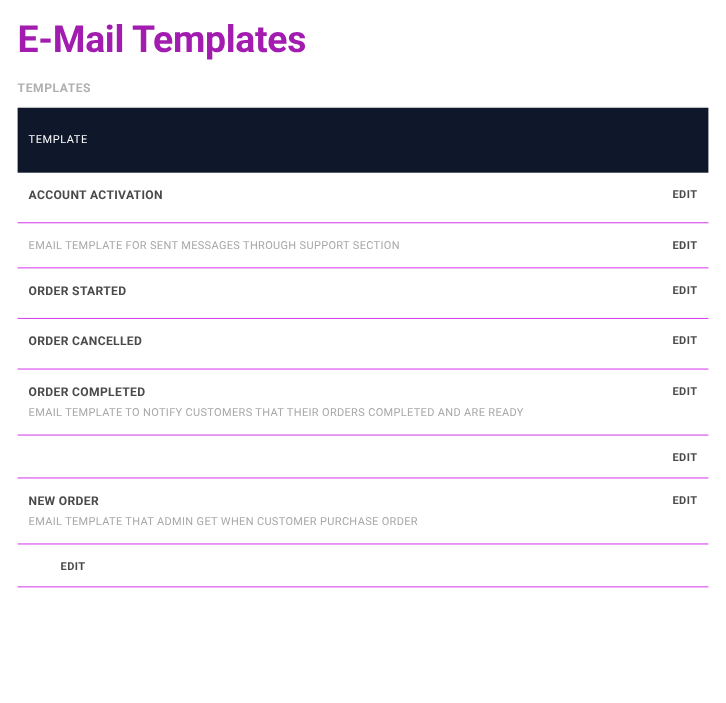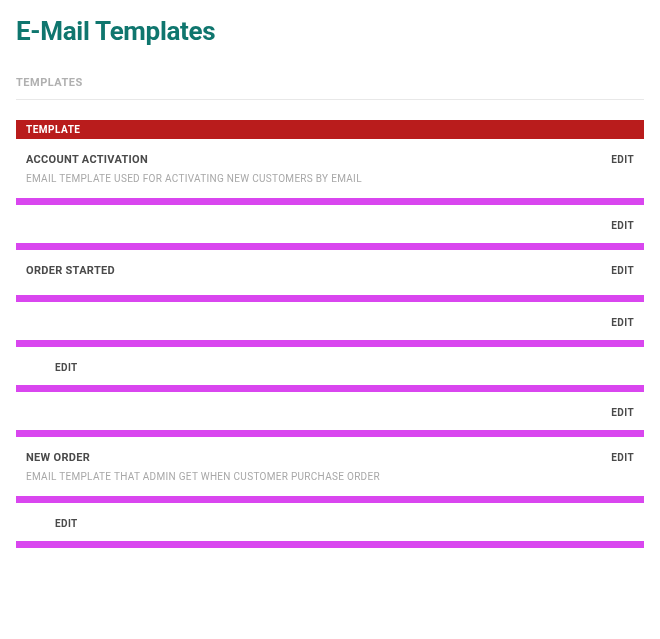--- a/index.html
+++ b/index.html
@@ -10,51 +10,50 @@
     body {
       font-family: -apple-system, BlinkMacSystemFont, "Segoe UI", Roboto, "Helvetica Neue", Arial, sans-serif;
       background: #ffffff;
       color: #333;
       width: 660px;
     }
     .container {
       padding: 16px;
     }
     .page-title {
-      font-size: 26px;
+      font-size: 34px;
       font-weight: 700;
-      color: #0f766e;
-      margin-bottom: 30px;
+      color: #a21caf;
+      margin-bottom: 18px;
       letter-spacing: -0.3px;
     }
     .section-label {
       font-size: 11px;
       font-weight: 700;
       color: #b0b0b0;
       text-transform: uppercase;
       letter-spacing: 0.5px;
       padding-bottom: 10px;
       border-bottom: 1px solid #e8e8e8;
-      margin-bottom: 20px;
     }
     .table-header {
-      background: #b91c1c;
-      padding: 4px 10px;
+      background: #0f172a;
+      padding: 24px 10px;
       font-size: 10px;
-      font-weight: 700;
+      font-weight: 400;
       color: #ffffff;
       text-transform: uppercase;
       letter-spacing: 0.5px;
     }
     .row {
       display: flex;
       justify-content: space-between;
       align-items: flex-start;
       padding: 14px 10px 12px 10px;
-      border-bottom: 7px solid #d946ef;
+      border-bottom: 1px solid #d946ef;
     }
     .row-left {
       flex: 1;
       padding-right: 10px;
     }
     .row-title {
       font-size: 11px;
       font-weight: 700;
       color: #4a4a4a;
       text-transform: uppercase;
@@ -84,41 +83,46 @@
 <body>
 
 <div class="container">
   <h1 class="page-title">E-Mail Templates</h1>
   <div class="section-label">TEMPLATES</div>
   <div class="table-header">TEMPLATE</div>
   <div id="templates-list">
       <div class="row">
         <div class="row-left">
           <div class="row-title">ACCOUNT ACTIVATION</div>
-          <div class="row-desc">EMAIL TEMPLATE USED FOR ACTIVATING NEW CUSTOMERS BY EMAIL</div>
         </div>
         <div class="edit-link">EDIT</div>
       </div>
       <div class="row">
         <div class="row-left">
+          <div class="row-desc">EMAIL TEMPLATE FOR SENT MESSAGES THROUGH SUPPORT SECTION</div>
         </div>
         <div class="edit-link">EDIT</div>
       </div>
       <div class="row">
         <div class="row-left">
           <div class="row-title">ORDER STARTED</div>
         </div>
         <div class="edit-link">EDIT</div>
       </div>
       <div class="row">
         <div class="row-left">
+          <div class="row-title">ORDER CANCELLED</div>
         </div>
         <div class="edit-link">EDIT</div>
       </div>
       <div class="row">
+        <div class="row-left">
+          <div class="row-title">ORDER COMPLETED</div>
+          <div class="row-desc">EMAIL TEMPLATE TO NOTIFY CUSTOMERS THAT THEIR ORDERS COMPLETED AND ARE READY</div>
+        </div>
         <div class="edit-link">EDIT</div>
       </div>
       <div class="row">
         <div class="row-left">
         </div>
         <div class="edit-link">EDIT</div>
       </div>
       <div class="row">
         <div class="row-left">
           <div class="row-title">NEW ORDER</div>

